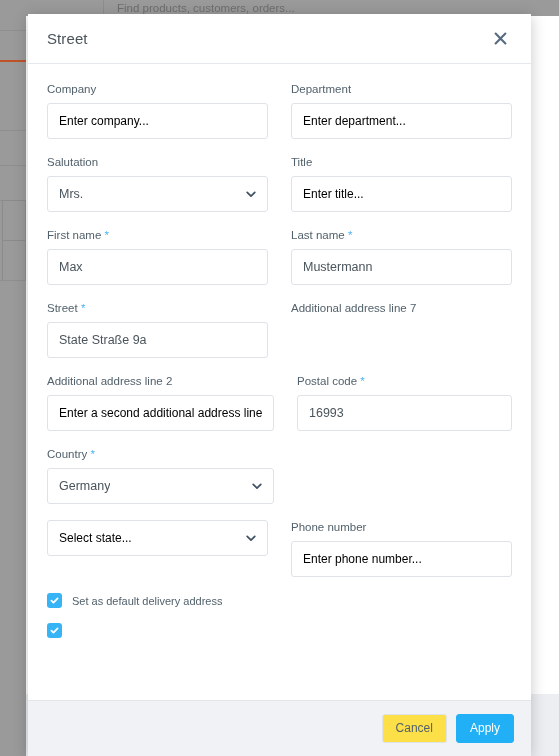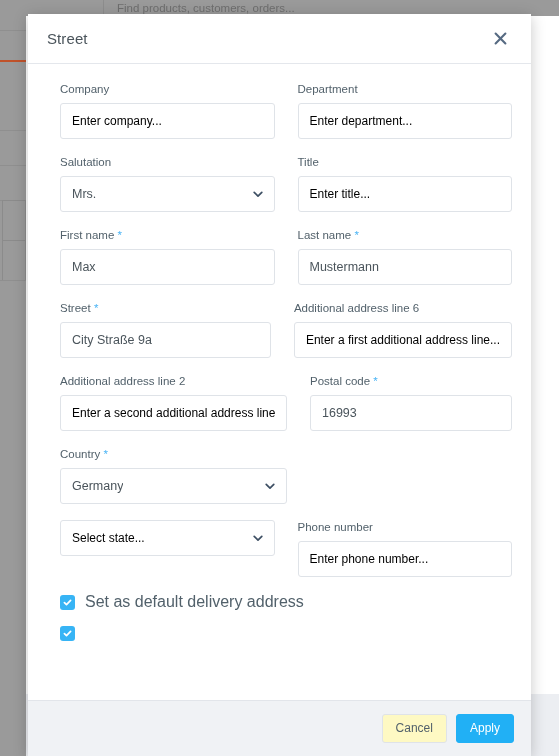--- a/index.html
+++ b/index.html
@@ -71,21 +71,21 @@
   }
   .close-btn {
     margin-left: auto; width: 22px; height: 22px;
     display: flex; align-items: center; justify-content: center;
     cursor: pointer; background: none; border: none; padding: 0;
   }
   .close-btn svg { display: block; }
 
   .modal-body {
     flex: 1 1 auto;
-    padding: 18px 19px 0 32px;
+    padding: 18px 19px 0 19px;
     overflow: hidden;
   }
   .row {
     display: flex; gap: 23px; margin-bottom: 16px;
   }
   .field { width: 227px; }
 
   .label {
     font-size: 11.5px; color: #52616b;
     margin-bottom: 7px; display: block; line-height: 14px;
@@ -120,37 +120,37 @@
   .check-row {
     display: flex; align-items: center; gap: 10px;
     margin-bottom: 15px; cursor: pointer;
   }
   .cbox {
     width: 15px; height: 15px; border-radius: 3px;
     background: #37b4f5; flex: 0 0 15px;
     display: flex; align-items: center; justify-content: center;
   }
   .cbox svg { display: block; }
-  .check-label { font-size: 16px; color: #52616b; }
+  .check-label { font-size: 11px; color: #52616b; }
 
   .modal-footer {
     flex: 0 0 56px; height: 56px;
     background: #f0f2f5;
     border-top: 1px solid #e2e5ea;
     display: flex; align-items: center; justify-content: flex-end;
     gap: 9px; padding: 0 17px;
   }
   .btn {
     height: 29px; border-radius: 3px;
     font-family: "Liberation Sans", sans-serif;
     font-size: 12px; cursor: pointer;
     padding: 0 13px; line-height: 27px;
   }
   .btn-cancel {
-    background: #fef9c3; border: 1px solid #dfe3e8; color: #52616b;
+    background: #fde047; border: 1px solid #dfe3e8; color: #52616b;
   }
   .btn-apply {
     background: #21b0f5; border: 1px solid #21b0f5; color: #fff;
   }
 </style>
 </head>
 <body>
 
 <div id="backdrop">
   <div class="bg-topbar"></div>
@@ -233,28 +233,25 @@
             <span class="label">Last name <span class="req">*</span></span>
             <div class="control">
               <span class="val">Mustermann</span>
             </div>
           </div>
         </div>
         <div class="row">
           <div class="field">
             <span class="label">Street <span class="req">*</span></span>
             <div class="control">
-              <span class="val">City Straße 9a</span>
-            </div>
-          </div>
-          <div class="field">
-            <span class="label">Additional address line 6</span>
-            <div class="control">
-              <span class="ph">Enter a first additional address line...</span>
-            </div>
+              <span class="val">State Straße 9a</span>
+            </div>
+          </div>
+          <div class="field">
+            <span class="label">Additional address line 7</span>
           </div>
         </div>
         <div class="row">
           <div class="field">
             <span class="label">Additional address line 2</span>
             <div class="control">
               <span class="ph">Enter a second additional address line...</span>
             </div>
           </div>
           <div class="field">

